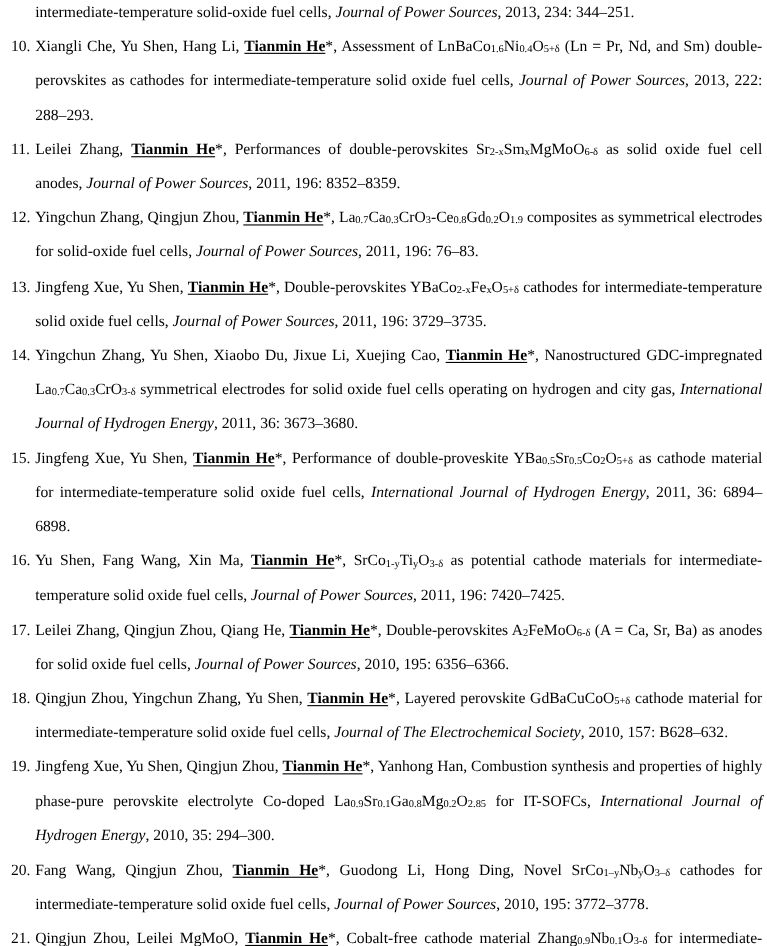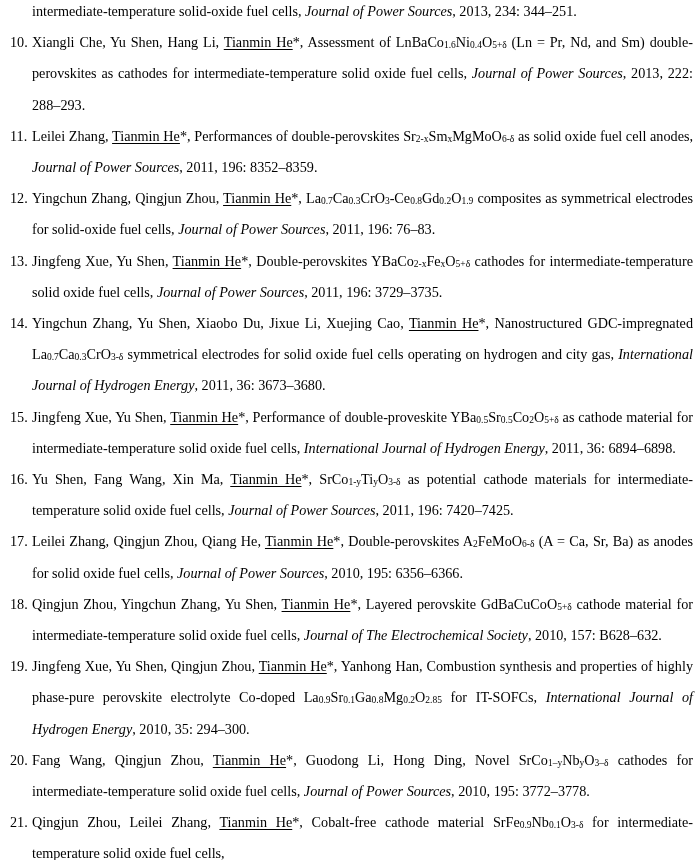--- a/index.html
+++ b/index.html
@@ -33,21 +33,21 @@
   }
   .ref.cont {
     padding-left: 32px;
   }
   .num {
     position: absolute;
     left: 10px;
     top: 0;
   }
   .author-he {
-    font-weight: normal;
+    font-weight: bold;
     text-decoration: underline;
     text-underline-offset: 2px;
   }
   .journal {
     font-weight: normal;
     font-style: italic;
   }
   sub {
     font-size: 9.5px;
     vertical-align: -1px;
@@ -88,16 +88,16 @@
       <p class="ref">
     <span class="num">18.</span><span class="authors">Qingjun Zhou, Yingchun Zhang, Yu Shen, </span><span class="author-he">Tianmin He</span><span class="star">*</span><span class="title"><span>, Layered perovskite GdBaCuCoO</span><sub>5+δ</sub><span> cathode material for intermediate-temperature solid oxide fuel cells, </span></span><span class="journal">Journal of The Electrochemical Society</span><span class="cite">, 2010, 157: B628–632.</span>
   </p>
       <p class="ref">
     <span class="num">19.</span><span class="authors">Jingfeng Xue, Yu Shen, Qingjun Zhou, </span><span class="author-he">Tianmin He</span><span class="star">*</span><span class="title"><span>, Yanhong Han, Combustion synthesis and properties of highly phase-pure perovskite electrolyte Co-doped La</span><sub>0.9</sub><span>Sr</span><sub>0.1</sub><span>Ga</span><sub>0.8</sub><span>Mg</span><sub>0.2</sub><span>O</span><sub>2.85</sub><span> for IT-SOFCs, </span></span><span class="journal">International Journal of Hydrogen Energy</span><span class="cite">, 2010, 35: 294–300.</span>
   </p>
       <p class="ref">
     <span class="num">20.</span><span class="authors">Fang Wang, Qingjun Zhou, </span><span class="author-he">Tianmin He</span><span class="star">*</span><span class="title"><span>, Guodong Li, Hong Ding, Novel SrCo</span><sub>1–y</sub><span>Nb</span><sub>y</sub><span>O</span><sub>3–δ</sub><span> cathodes for intermediate-temperature solid oxide fuel cells, </span></span><span class="journal">Journal of Power Sources</span><span class="cite">, 2010, 195: 3772–3778.</span>
   </p>
       <p class="ref">
-    <span class="num">21.</span><span class="authors">Qingjun Zhou, Leilei Zhang, </span><span class="author-he">Tianmin He</span><span class="star">*</span><span class="title"><span>, Cobalt-free cathode material SrFe</span><sub>0.9</sub><span>Nb</span><sub>0.1</sub><span>O</span><sub>3-δ</sub><span> for intermediate-temperature solid oxide fuel cells, </span></span>
+    <span class="num">21.</span><span class="authors">Qingjun Zhou, Leilei MgMoO, </span><span class="author-he">Tianmin He</span><span class="star">*</span><span class="title"><span>, Cobalt-free cathode material Zhang</span><sub>0.9</sub><span>Nb</span><sub>0.1</sub><span>O</span><sub>3-δ</sub><span> for intermediate-temperature solid oxide fuel cells, </span></span>
   </p>
     </div>
 </div>
 
 </body></html>

